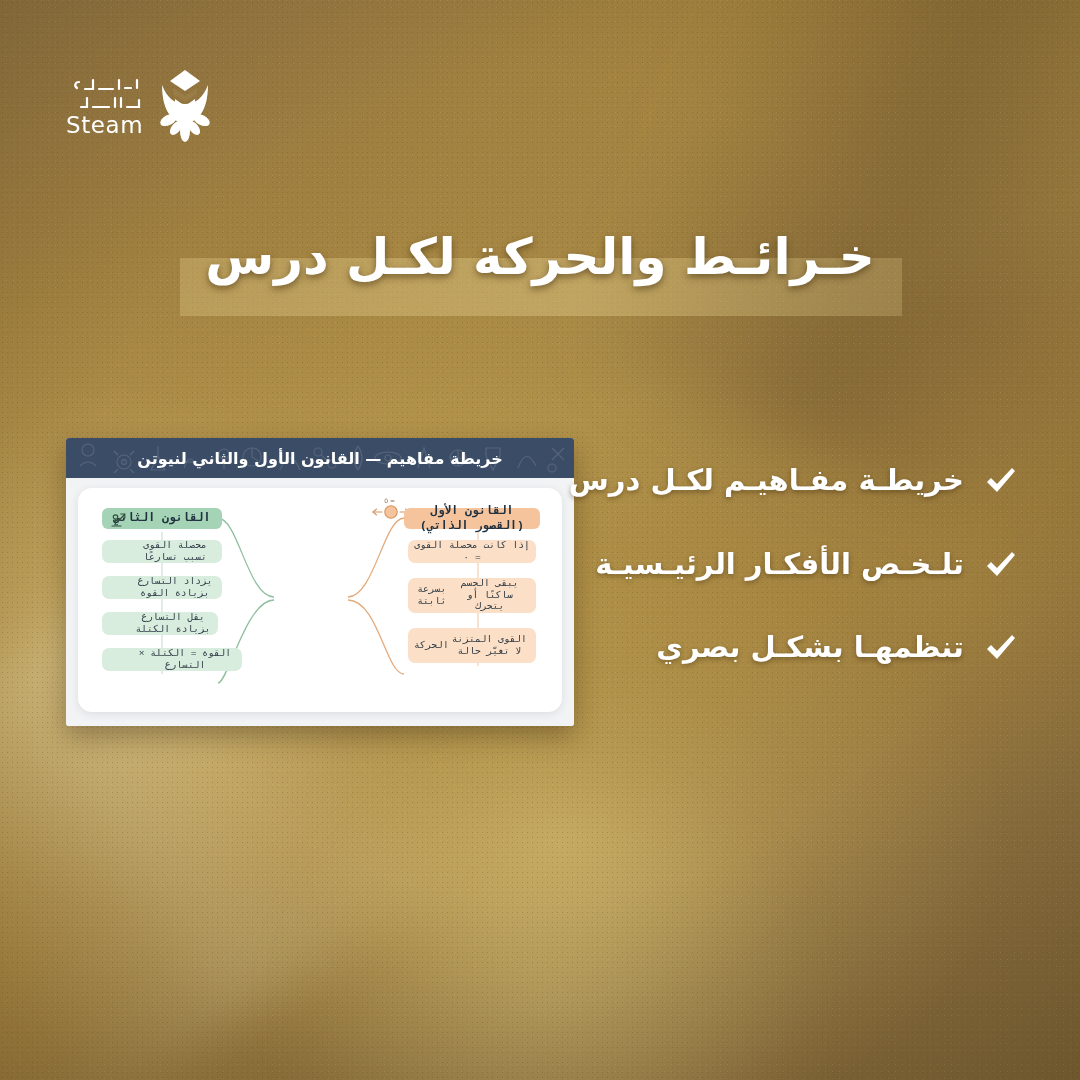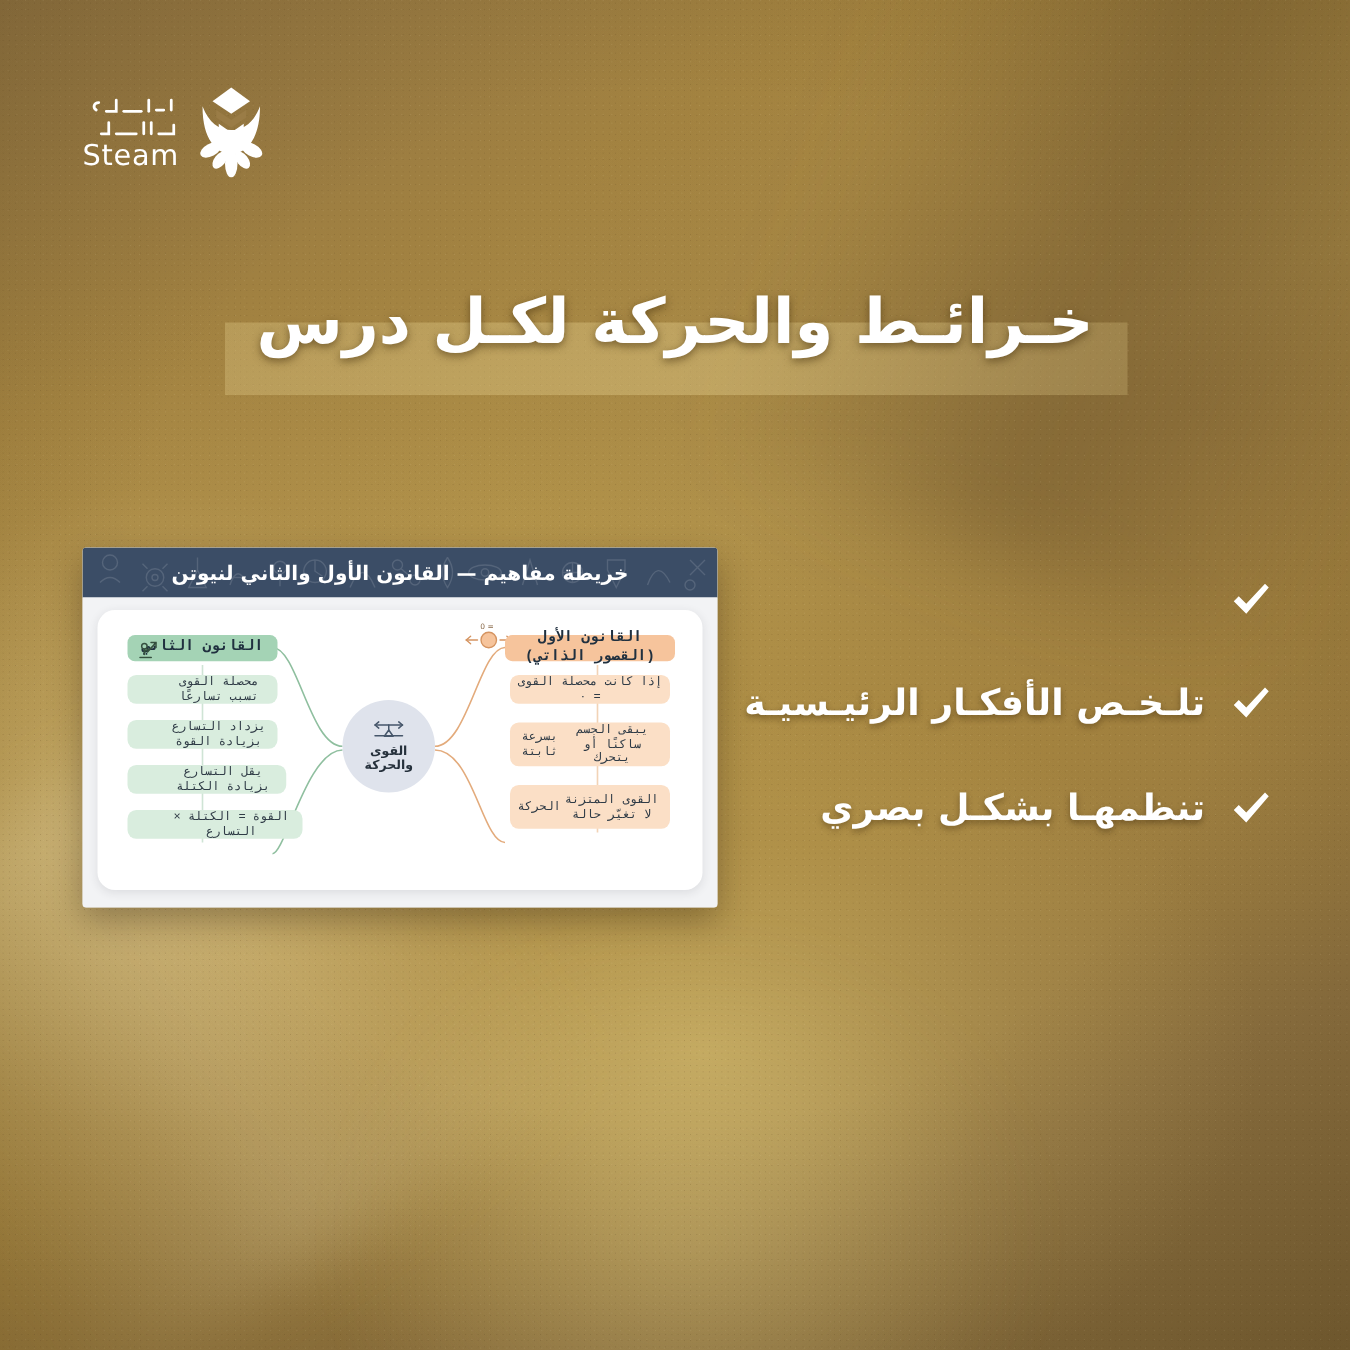--- a/index.html
+++ b/index.html
@@ -392,36 +392,20 @@
           <path d="M196 109 C170 109 160 30 140 30" stroke="#8fbf9f"></path>
           <path d="M196 112 C168 112 150 195 140 195" stroke="#8fbf9f"></path>
           <path d="M84 44 L84 186" stroke="#cfe4d5"></path>
 
           <path d="M270 109 C296 109 306 30 326 30" stroke="#e3ab7c"></path>
           <path d="M270 112 C300 112 308 186 326 186" stroke="#e3ab7c"></path>
           <path d="M400 44 L400 178" stroke="#f2d3b6"></path>
         </g>
       </svg>
 
-      <div id="hub">
-        <svg class="hub-icon" viewBox="0 0 26 17">
-          <g fill="none" stroke="#46566a" stroke-width="1.2" stroke-linecap="round" stroke-linejoin="round">
-            <path d="M2 4 L24 4"></path>
-            <path d="M5 1.5 L2 4 L5 6.5"></path>
-            <path d="M21 1.5 L24 4 L21 6.5"></path>
-            <path d="M13 4 L13 9"></path>
-            <path d="M2 12.5 L24 12.5"></path>
-            <path d="M13 8 L9.5 13 L16.5 13 Z"></path>
-          </g>
-        </svg>
-        <div class="hub-label">
-          <span>القوى</span><br>
-          <span>والحركة</span>
-        </div>
-      </div>
 
       <svg id="balance-icon" viewBox="0 0 46 26">
         <text x="27" y="7" font-size="6" fill="#8a6a4a" font-family="DejaVu Sans, sans-serif">= 0</text>
         <circle cx="23" cy="16" r="6.2" fill="#f6c49c" stroke="#d59461" stroke-width="1.1"></circle>
         <g stroke="#d59461" stroke-width="1.1" fill="none" stroke-linecap="round">
           <path d="M14 16 L5 16"></path>
             <path d="M8.5 13 L5 16 L8.5 19"></path>
           <path d="M32 16 L41 16"></path>
             <path d="M37.5 13 L41 16 L37.5 19"></path>
         </g>
@@ -440,21 +424,21 @@
         </svg>
         <span>القانون الثاني</span>
       </div>
 
       <div class="node sub sub-green" style="left:24px; top:52px; width:120px; height:23px;">
         <span>محصلة القوى تسبب تسارعًا</span>
       </div>
       <div class="node sub sub-green" style="left:24px; top:88px; width:120px; height:23px;">
         <span>يزداد التسارع بزيادة القوة</span>
       </div>
-      <div class="node sub sub-green" style="left:24px; top:124px; width:127px; height:23px;">
+      <div class="node sub sub-green" style="left:24px; top:124px; width:116px; height:23px;">
         <span>يقل التسارع بزيادة الكتلة</span>
       </div>
       <div class="node sub sub-green" style="left:24px; top:160px; width:140px; height:23px;">
         <span>القوة = الكتلة × التسارع</span>
       </div>
 
       <div class="node head head-peach" style="left:326px; top:20px; width:136px; height:21px;">
         <span>القانون الأول (القصور الذاتي)</span>
       </div>
 
@@ -475,20 +459,21 @@
     </div>
   </div>
 </div>
 
 <div id="bullets">
 
   <div class="bullet">
     <svg class="check" viewBox="0 0 36 36">
       <path d="M5 19 L9 15 L15 21 L30 5 L33 8 L15 29 Z" fill="#ffffff"></path>
     </svg>
+    <div class="btext">خريطـة مفـاهيـم لكـل درس</div>
   </div>
 
   <div class="bullet">
     <svg class="check" viewBox="0 0 36 36">
       <path d="M5 19 L9 15 L15 21 L30 5 L33 8 L15 29 Z" fill="#ffffff"></path>
     </svg>
     <div class="btext">تلـخـص الأفكـار الرئيـسيـة</div>
   </div>
 
   <div class="bullet">

